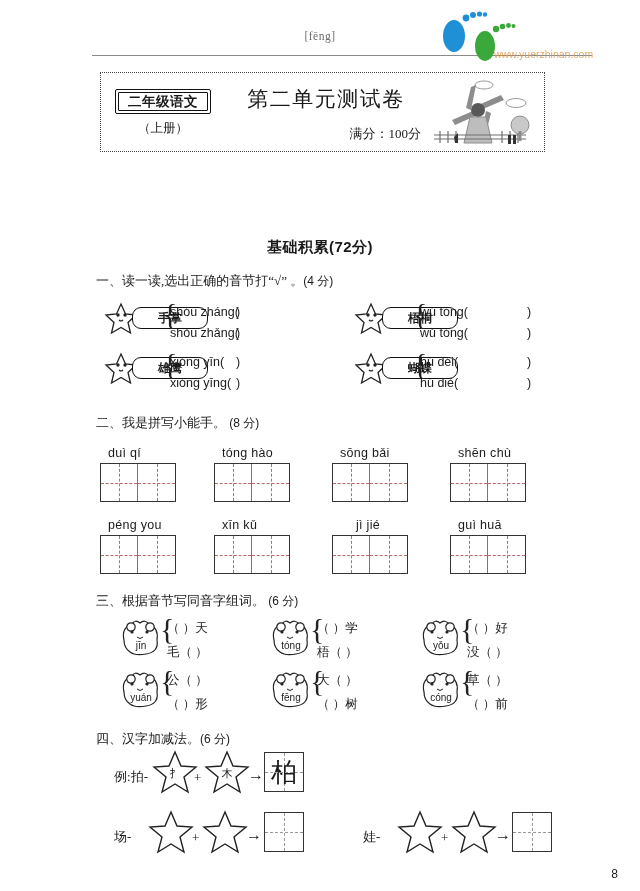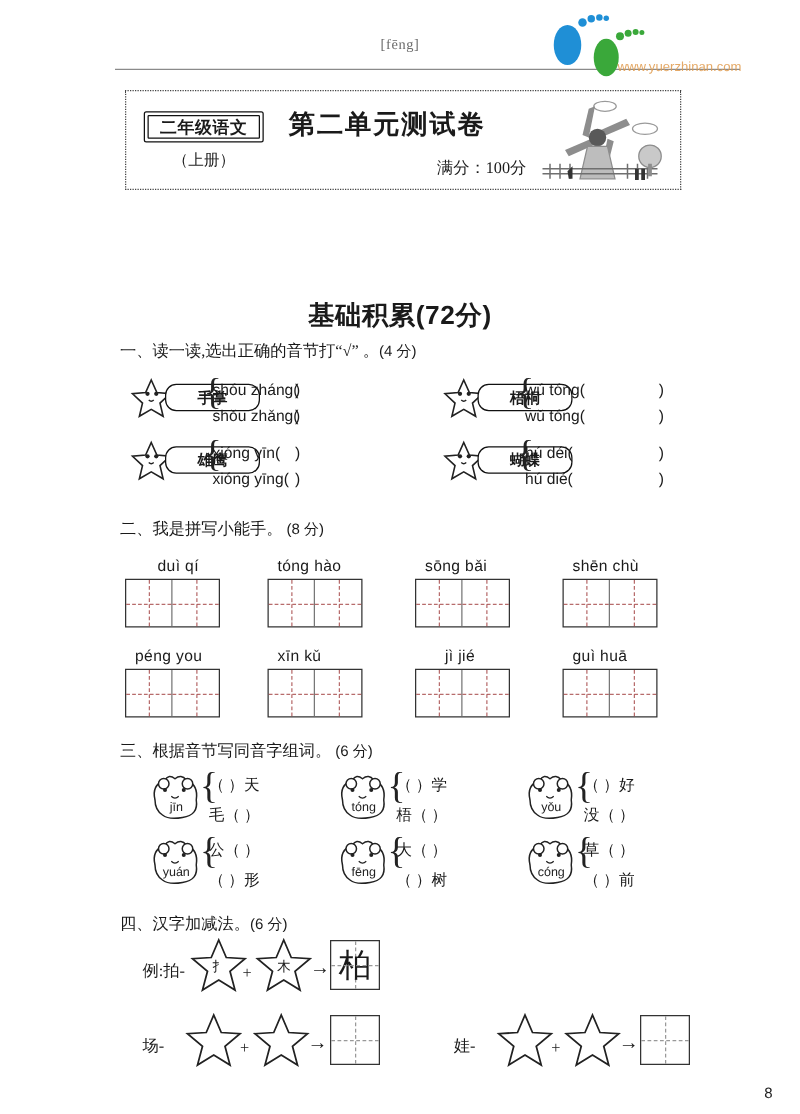--- a/index.html
+++ b/index.html
@@ -81,22 +81,22 @@
   }
   .grade-sub {
     position: absolute;
     left: 14px; top: 47px;
     width: 96px; text-align: center;
     font-size: 12.5px;
   }
   .paper-title {
     position: absolute;
     left: 130px; top: 12px;
-    width: 190px; 
-    font-size: 21px; font-weight: bold;
+    width: 190px; text-align: center;
+    font-size: 21px; font-weight: normal;
     letter-spacing: 1.5px;
     font-family: "Liberation Sans", sans-serif;
   }
   .full-score {
     position: absolute;
     left: 130px; top: 52px;
     width: 190px; text-align: right;
     font-size: 13px;
   }
   .windmill { position: absolute; right: 8px; top: 4px; }
@@ -117,21 +117,21 @@
     font-weight: bold;
     padding: 0;
   }
   .score-table td.lbl { width: 38px; letter-spacing: 2px; }
 
   
   .big-heading {
     position: absolute;
     left: 0; right: 0;
     text-align: center;
-    font-size: 21px;
+    font-size: 15px;
     font-weight: bold;
     font-family: "Liberation Sans", sans-serif;
     letter-spacing: .5px;
   }
   .q-title {
     position: absolute;
     font-size: 13px;
     font-family: "Liberation Serif", serif;
     white-space: nowrap;
   }
@@ -382,21 +382,21 @@
 <div class="brace" style="left:413px; top:349px;">{</div>
 <div class="pyline" style="left:420px; top:355px;">hú déi(</div>
 <div class="paren-far" style="left:527px; top:355px;">)</div>
 <div class="pyline" style="left:420px; top:376px;">hú dié(</div>
 <div class="paren-far" style="left:527px; top:376px;">)</div>
 
 <div class="q-title" style="left:96px; top:414px;">
   <span>二、</span><span>我是拼写小能手。</span>&nbsp;<span class="pts">(8 分)</span>
 </div>
 
-<div class="tzg-py" style="left:108px; top:446px;margin-left:18px;">duì   qí</div>
+<div class="tzg-py" style="left:108px; top:446px;">duì   qí</div>
 <div class="tzg" style="left:100px; top:463px;">
   <div class="tzg-cell"></div>
     <div class="tzg-cell"></div>
 </div>
 <div class="tzg-py" style="left:222px; top:446px;">tóng   hào</div>
 <div class="tzg" style="left:214px; top:463px;">
   <div class="tzg-cell"></div>
     <div class="tzg-cell"></div>
 </div>
 <div class="tzg-py" style="left:340px; top:446px;">sōng   bǎi</div>

